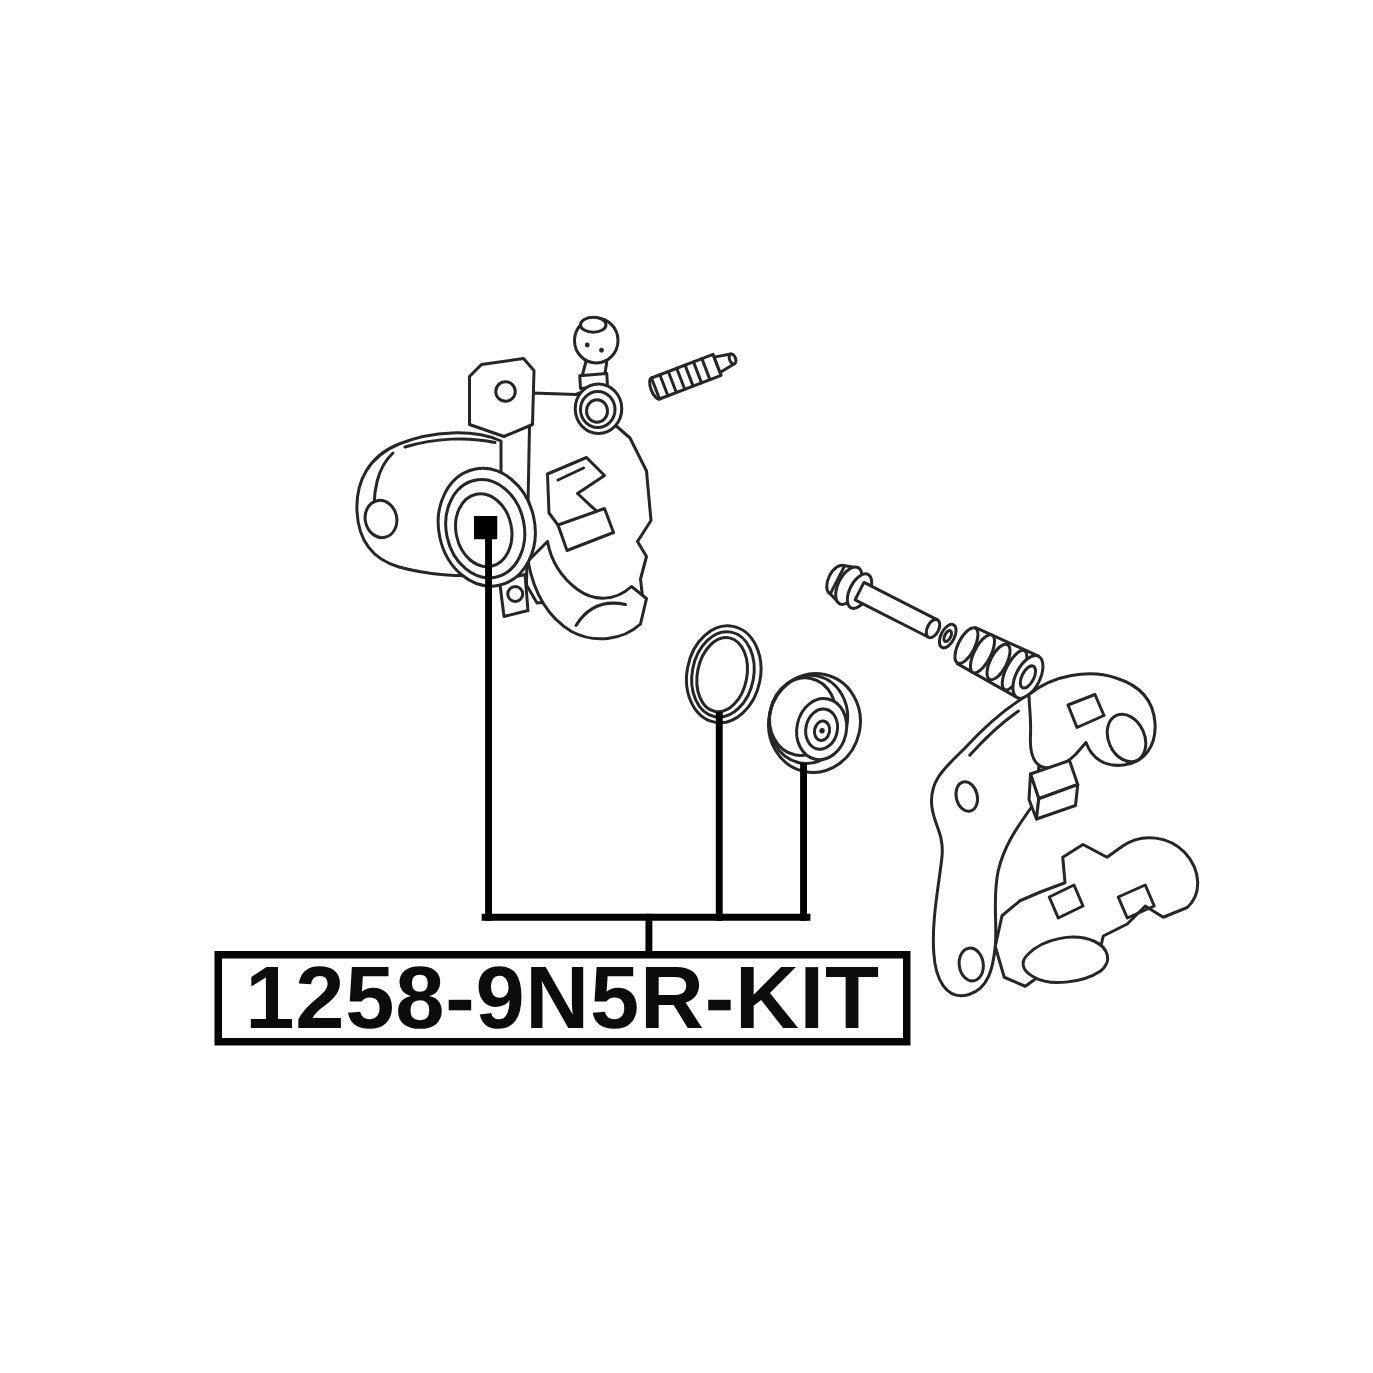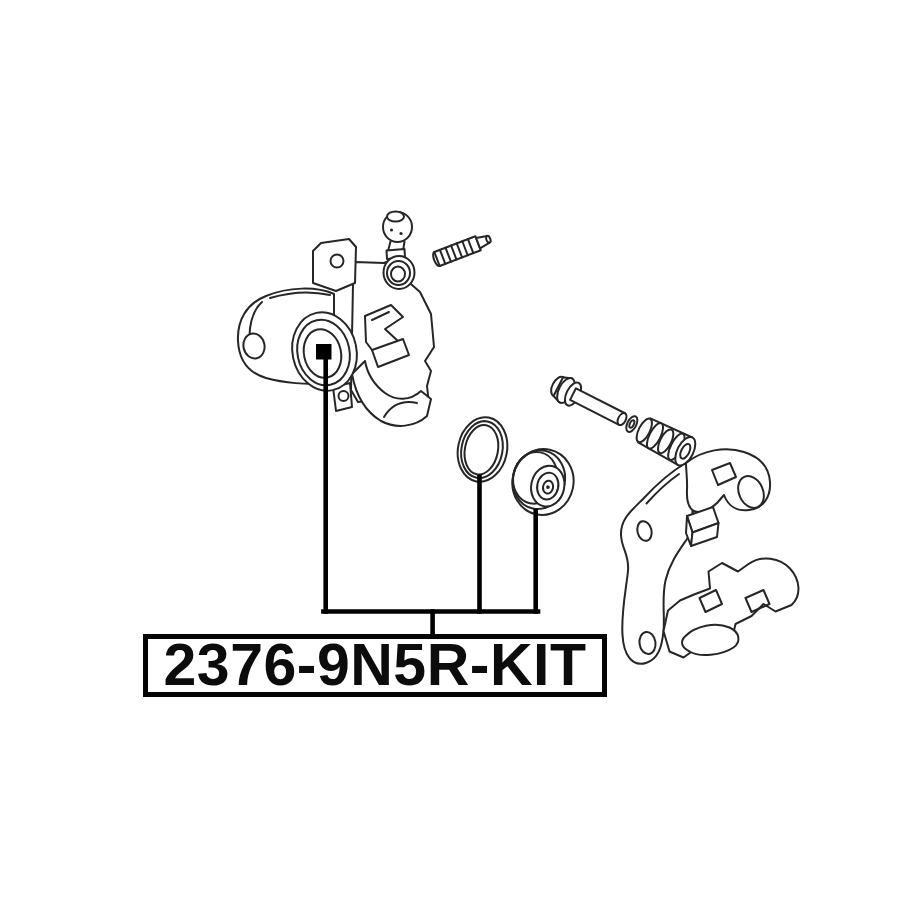--- a/index.html
+++ b/index.html
@@ -165,16 +165,16 @@
       <rect x="316" y="344" width="15.5" height="15.5" fill="#000000"></rect>
       <path class="leader" d="M 325.7,358 V 611.5"></path>
       <path class="leader" d="M 479.5,477 V 611.5"></path>
       <path class="leader" d="M 535.7,511 V 611.5"></path>
       <path class="leader" d="M 323.4,611.5 H 538"></path>
       <path class="leader" d="M 432.6,611.5 V 637"></path>
     </g>
   </svg>
 
   <div class="label-box">
-    <span>2376-9N5R-KIT</span>
+    <span>1258-9N5R-KIT</span>
   </div>
 
 </div>
 
 </body></html>

